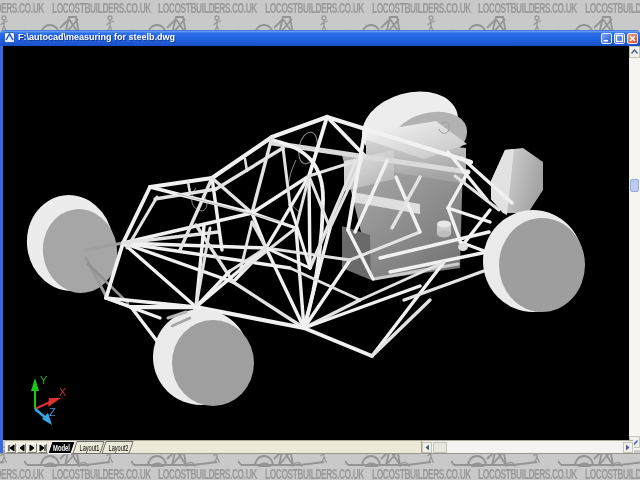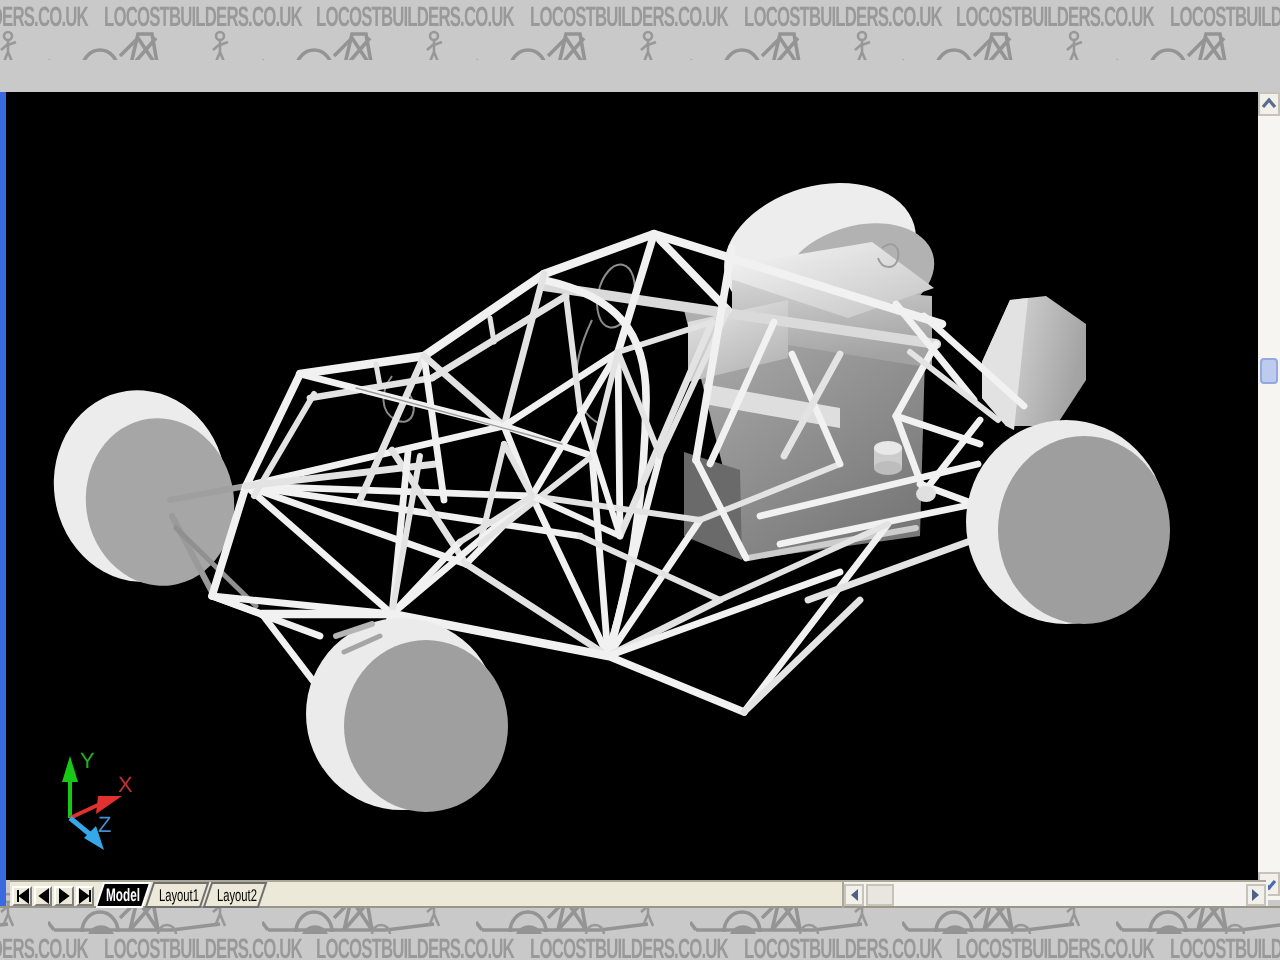--- a/index.html
+++ b/index.html
@@ -103,20 +103,42 @@
       <use href="#car"></use>
     </svg>
 <div class="bt" style="left:478px;top:22px">LOCOSTBUILDERS.CO.UK</div>
 <svg class="bc" style="left:558px;top:0px" width="110" height="26" viewBox="0 0 110 26">
       <use href="#car"></use>
     </svg>
 <div class="bt" style="left:585px;top:22px">LOCOSTBUILDERS.CO.UK</div>
 
 </div>
 <div id="win">
+ <div id="tbar">
+  <svg id="ticon" viewBox="0 0 11 11">
+        <rect x="0.5" y="0.5" width="10" height="10" rx="1.5" fill="#e8f0ff" stroke="#3060c0"></rect>
+        <path d="M2,8 L5.5,2 L9,8" fill="none" stroke="#2050c0" stroke-width="1.4"></path>
+      </svg>
+  <div id="ttext">F:\autocad\measuring for steelb.dwg</div>
+  <div id="bmin" class="wbtn">
+        <svg width="9" height="9" viewBox="0 0 9 9" style="margin:0 auto">
+          <rect x="1.5" y="6" width="4.5" height="1.6" fill="#fff"></rect>
+        </svg>
+      </div>
+  <div id="bmax" class="wbtn">
+        <svg width="9" height="9" viewBox="0 0 9 9" style="margin:0 auto">
+          <rect x="1.5" y="1.5" width="6" height="6" fill="none" stroke="#fff" stroke-width="1.3"></rect>
+        </svg>
+      </div>
+  <div id="bcls" class="wbtn">
+        <svg width="9" height="9" viewBox="0 0 9 9" style="margin:0 auto">
+          <path d="M2,2 L7,7 M7,2 L2,7" stroke="#fff" stroke-width="1.5"></path>
+        </svg>
+      </div>
+ </div>
  <div style="position:absolute;left:0;top:16px;width:3px;height:408px;background:#3a6ae0"></div>
  <div id="vp">
  <svg width="627" height="394" viewBox="0 0 627 394" style="filter:blur(0.3px)">
 <defs>
 <linearGradient id="gHeadTop" x1="0" y1="0" x2="1" y2="1">
  <stop offset="0" stop-color="#f6f6f6"></stop>
             <stop offset="1" stop-color="#c4c4c4"></stop>
           </linearGradient>
 <linearGradient id="gHeadFr" x1="0" y1="0" x2="0.3" y2="1">
  <stop offset="0" stop-color="#d4d4d4"></stop>

